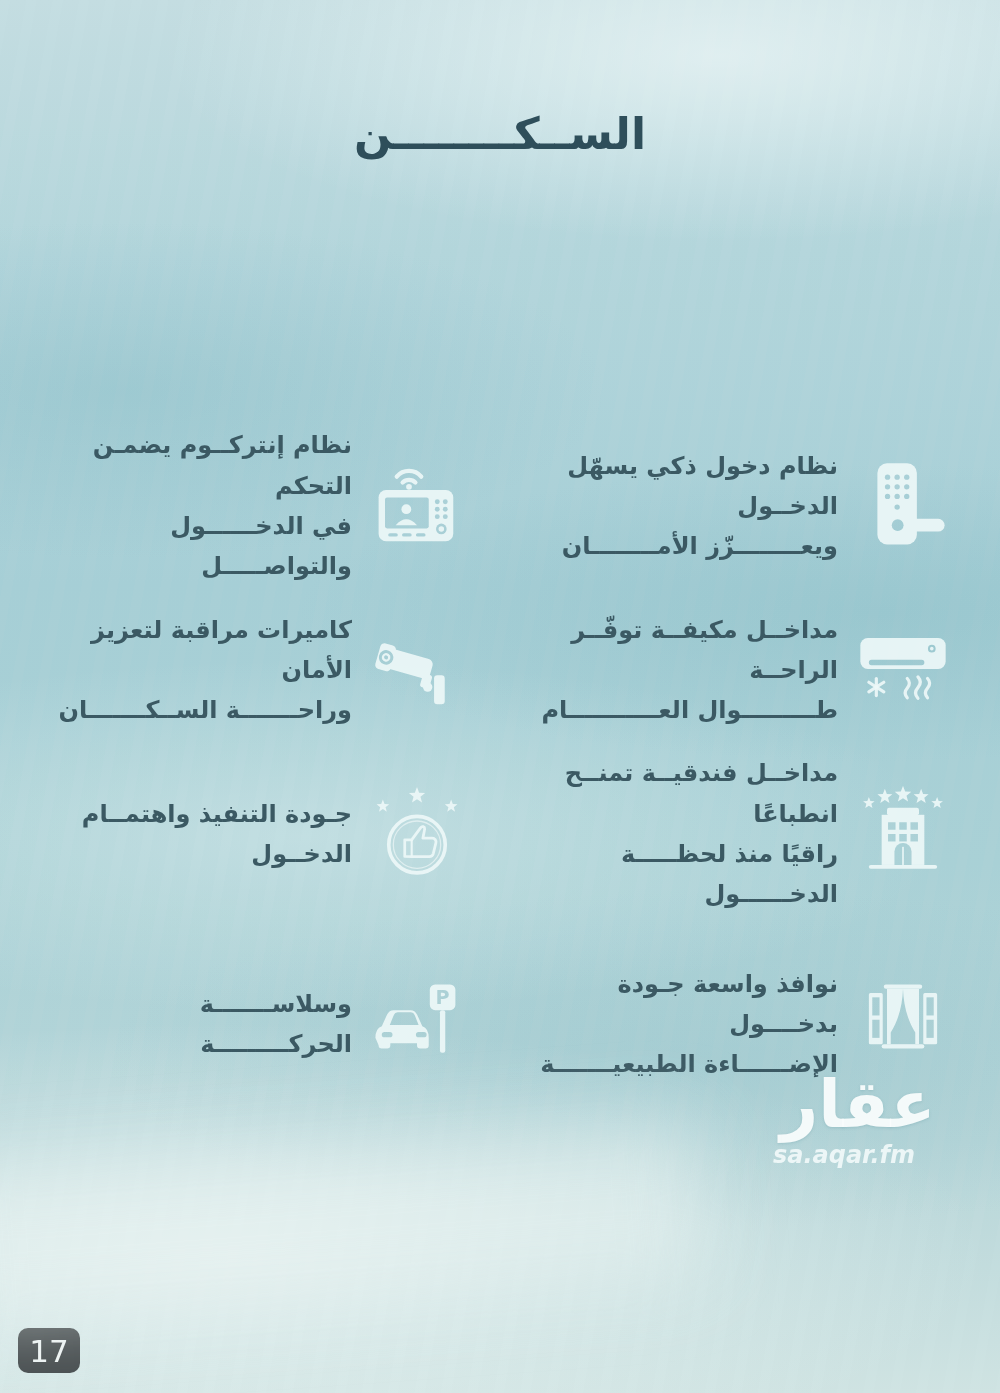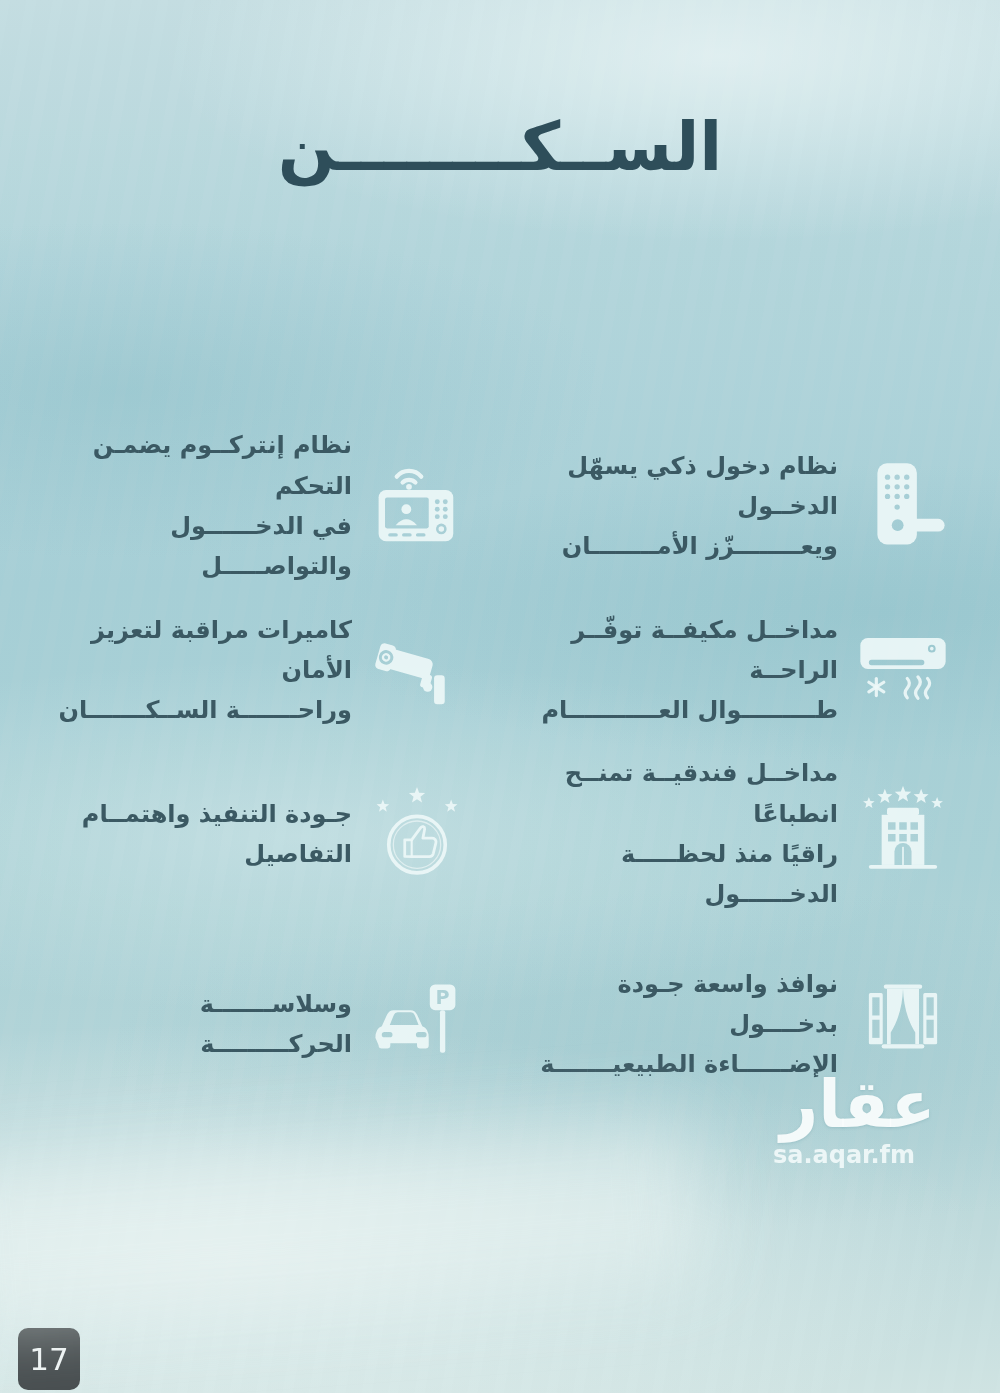--- a/index.html
+++ b/index.html
@@ -28,21 +28,21 @@
     mix-blend-mode:soft-light;
   }
   .page::after {
     content:""; position:absolute; left:-60px; right:30%; height:150px; top:1150px;
     background:rgba(235,244,243,0.55); filter:blur(38px);
     transform:rotate(-4deg); pointer-events:none;
   }
 
   .title { position:absolute; top:96px; left:0; width:100%; text-align:center; color:#2e4e5a; }
   .title .l1 { font-size:44px; font-weight:700; letter-spacing:0; }
-  .title .l2 { font-size:67px; font-weight:700; margin-top:12px; }
+  .title .l2 { font-size:44px; font-weight:700; margin-top:12px; }
 
   .features {
     position:absolute; top:442px; right:46px; left:44px;
     display:grid; grid-template-columns:1fr 1fr;
     column-gap:62px; grid-auto-rows:164px;
     direction:rtl; align-items:start;
   }
   .feature { display:flex; align-items:center; gap:14px; height:128px; }
   .feature:nth-child(7), .feature:nth-child(8) { margin-top:26px; }
   .feature .icon { flex:0 0 102px; display:flex; justify-content:center; align-items:center; }
@@ -50,24 +50,24 @@
   .feature .text { flex:1 1 auto; color:#3b5963; font-size:24px; font-weight:700; line-height:1.68; text-align:right; }
 
   .ic  { fill:rgba(237,247,247,0.92); }
   .ic-stroke { stroke:rgba(237,247,247,0.92); fill:none; }
 
   .logo { position:absolute; top:1070px; right:34px; width:216px; text-align:center;
           color:rgba(250,253,253,0.94); }
   .logo .brand { font-size:66px; font-weight:700; line-height:1.05;
                  text-shadow:0 1px 3px rgba(110,160,170,0.35); }
   .logo .domain { direction:ltr; font-size:24px; font-weight:700; margin-top:2px;
-                  color:rgba(244,250,250,0.88); text-align:center; transform:translateX(-14px); }
+                  color:rgba(244,250,250,0.88); text-align:center; transform:translateX(-14px);font-style:italic; }
 
   .page-badge {
-    position:absolute; left:18px; top:1328px; width:62px; height:62px;
+    position:absolute; left:18px; top:1328px; width:62px; height:45px;
     background:rgba(62,67,69,0.94); border-radius:10px;
     display:flex; align-items:center; justify-content:center;
     color:#eef3f3; font-size:31px; font-weight:400;
   }
 </style>
 </head>
 <body>
 
 <div class="page">
 
@@ -242,21 +242,21 @@
           </g>
           <g class="ic-stroke">
             <circle cx="45" cy="55" r="26.5" stroke-width="3.4"></circle>
             <circle cx="45" cy="55" r="22.2" stroke-width="1.2" opacity="0.75"></circle>
             <path stroke-width="2.6" stroke-linejoin="round" stroke-linecap="round" d="M33.5 66 V50.5 h6.5 l8.5 -11.5 c1.2 -1.7 3.8 -1 3.7 1.3 l-1.7 8.6 h8.8 c2.4 0 4 2.1 3.4 4.4 l-2.4 10 c-.5 1.8 -2 2.9 -3.8 2.9 H40 z"></path>
             <path stroke-width="2" d="M40 50.5 V66"></path>
           </g>
         </svg>
       </div>
       <div class="text">
-        <div>جـودة التنفيذ واهتمــام التفاصيل</div>
+        <div>جـودة التنفيذ واهتمــام الدخــول</div>
       </div>
     </div>
 
     <div class="feature">
       <div class="icon">
         <svg viewBox="0 0 90 90" aria-hidden="true">
           <defs>
               <mask id="mWin">
             <rect x="30" y="12" width="30" height="52" fill="#fff"></rect>
             <path d="M45 12 C44.5 27 41 41 33.5 53 L33.5 64 L56.5 64 L56.5 53 C49 41 45.5 27 45 12 Z" fill="#000"></path>

